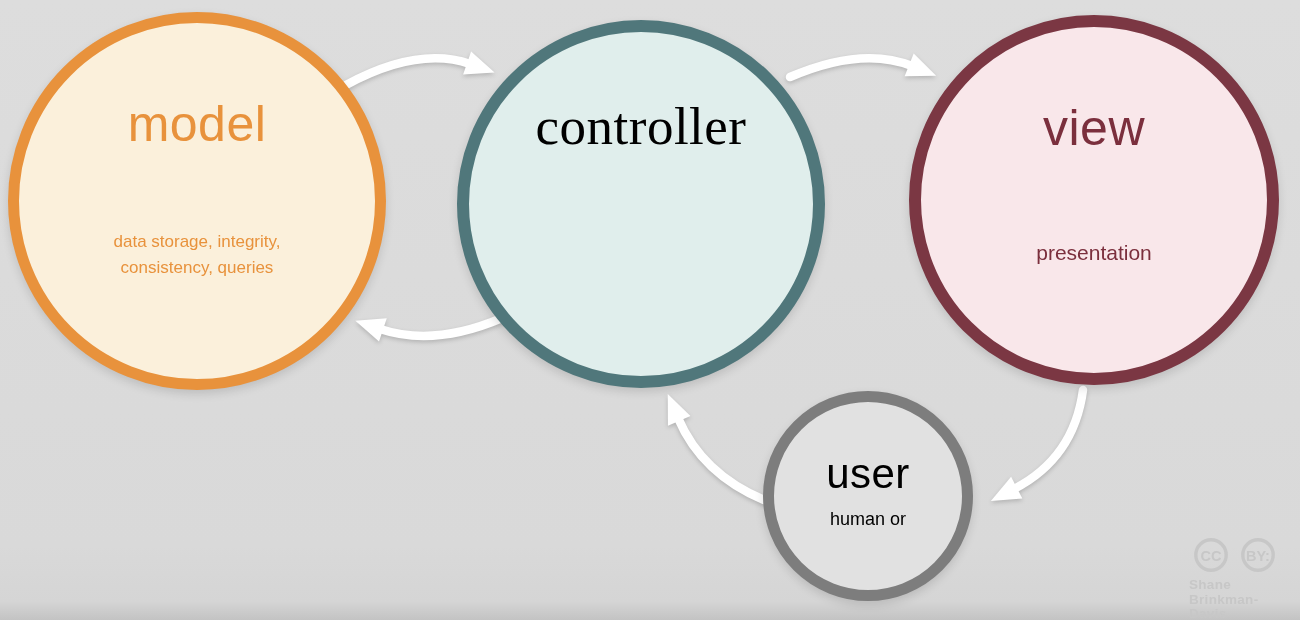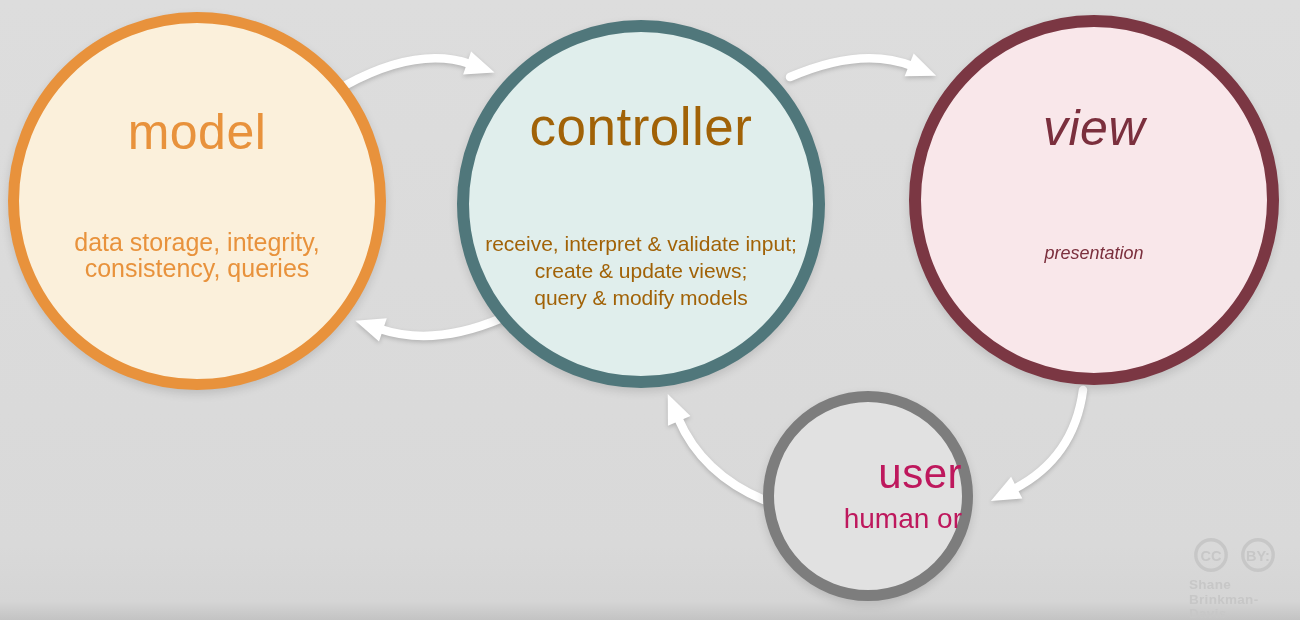--- a/index.html
+++ b/index.html
@@ -29,34 +29,34 @@
     letter-spacing: 0.5px;
   }
   .circle .desc {
     position: absolute;
     left: 0;
     width: 100%;
   }
   .desc span { display: block; }
 
   #model-circle   { left: 8px;   top: 12px;  width: 378px; height: 378px; border: 11px solid; }
-  #model-circle .title { top: 72px;  font-size: 50px; margin-top: 8px; }
-  #model-circle .desc  { top: 206px; font-size: 25px; line-height: 26px; }
+  #model-circle .title { top: 72px;  font-size: 50px; }
+  #model-circle .desc  { top: 206px; font-size: 17px; line-height: 26px; }
 
   #controller-circle { left: 457px; top: 20px; width: 368px; height: 368px; border: 12px solid; }
   #controller-circle .title { top: 64px;  font-size: 53px; }
   #controller-circle .desc  { top: 198px; font-size: 21px; line-height: 27px; }
 
-  #view-circle    { left: 909px; top: 15px; width: 370px; height: 370px; border: 12px solid; font-style: italic; }
+  #view-circle    { left: 909px; top: 15px; width: 370px; height: 370px; border: 12px solid; }
   #view-circle .title { top: 72px;  font-size: 50px; }
-  #view-circle .desc  { top: 213px; font-size: 18px; line-height: 26px; }
+  #view-circle .desc  { top: 213px; font-size: 21px; line-height: 26px; }
 
   #user-circle    { left: 763px; top: 391px; width: 210px; height: 210px; border: 11px solid; }
   #user-circle .title { top: 48px;  font-size: 42px; }
-  #user-circle .desc  { top: 104px; font-size: 28px; line-height: 26px; }
+  #user-circle .desc  { top: 104px; font-size: 18px; line-height: 26px; }
 
   #arrow-layer {
     position: absolute;
     left: 0; top: 0;
     width: 1300px; height: 620px;
     pointer-events: none;
   }
   #arrow-layer path.shaft {
     fill: none;
     stroke-width: 8.5;
@@ -98,37 +98,32 @@
   </svg>
 
   <div class="circle" id="model-circle" style="border-color: rgb(232, 146, 60); background-color: rgb(251, 240, 219); color: rgb(232, 146, 60);">
     <div class="title">model</div>
     <div class="desc">
       <span>data storage, integrity,</span>
       <span>consistency, queries</span>
     </div>
   </div>
 
-  <div class="circle" id="controller-circle" style="border-color: rgb(80, 119, 123); background-color: rgb(224, 238, 236); color: #a16207;">
+  <div class="circle" id="controller-circle" style="border-color: rgb(80, 119, 123); background-color: rgb(224, 238, 236); color: #000000; font-family: Liberation Serif, serif;">
     <div class="title">controller</div>
-    <div class="desc">
-      <span>receive, interpret &amp; validate input;</span>
-      <span>create &amp; update views;</span>
-      <span>query &amp; modify models</span>
-    </div>
   </div>
 
   <div class="circle" id="view-circle" style="border-color: rgb(123, 55, 67); background-color: rgb(249, 231, 234); color: rgb(123, 47, 61);">
     <div class="title">view</div>
     <div class="desc">
       <span>presentation</span>
     </div>
   </div>
 
-  <div class="circle" id="user-circle" style="border-color: rgb(125, 125, 125); background-color: rgb(225, 225, 225); color: #be185d; text-align: right;">
+  <div class="circle" id="user-circle" style="border-color: rgb(125, 125, 125); background-color: rgb(225, 225, 225); color: #000000;">
     <div class="title">user</div>
     <div class="desc">
       <span>human or</span>
     </div>
   </div>
 
   <div id="attribution" style="color: rgb(199, 199, 199);">
     <svg id="cc-badges" width="100" height="42" viewBox="0 0 100 42">
       <circle cx="26" cy="21" r="15.2" fill="none" stroke="currentColor" stroke-width="3.4"></circle>
       <text x="26" y="26.5" text-anchor="middle" font-size="14.5" font-weight="bold" fill="currentColor">CC</text>

